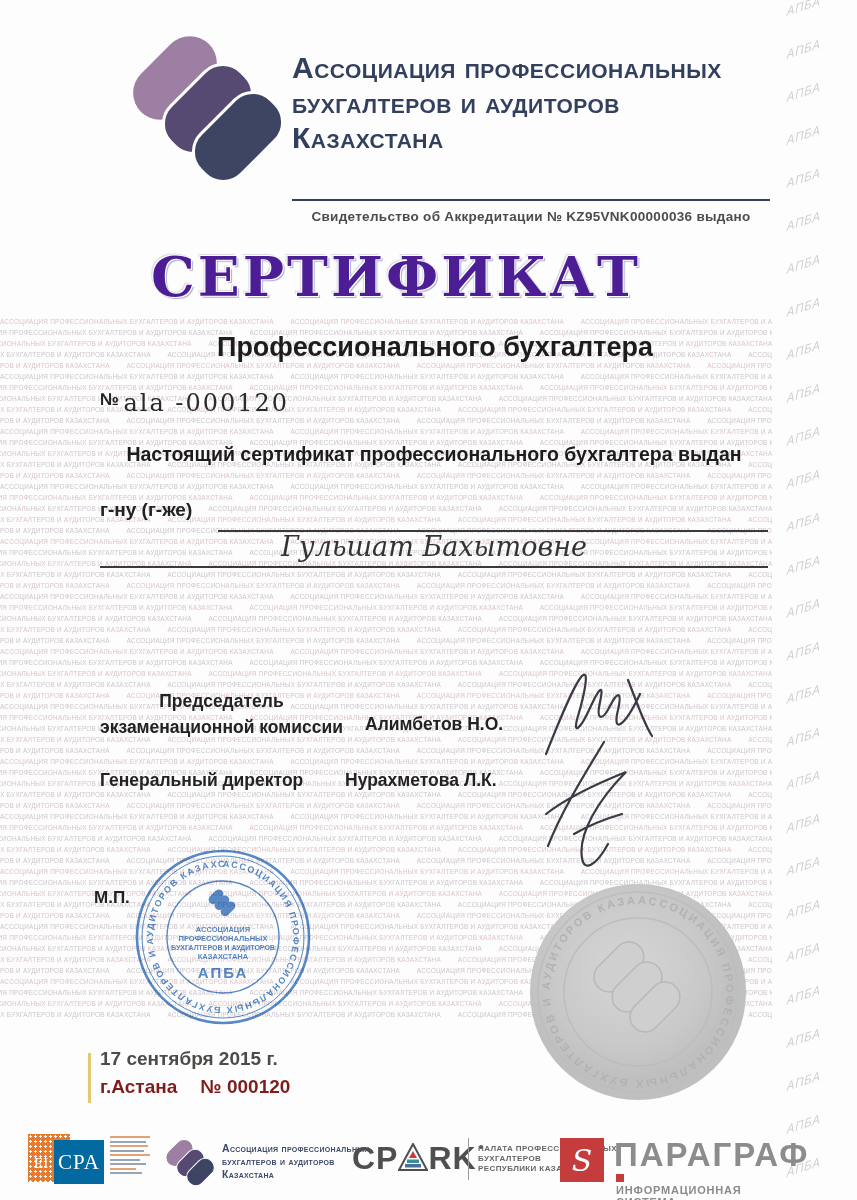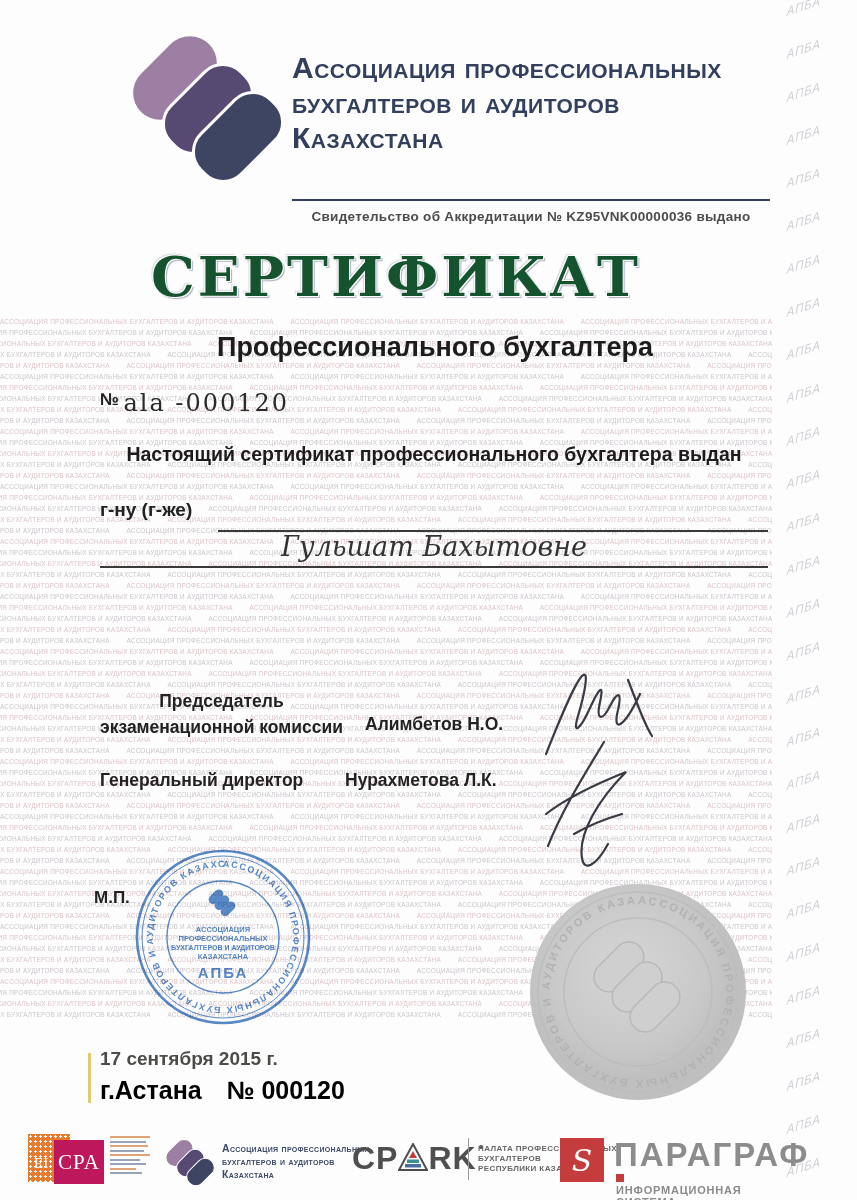--- a/index.html
+++ b/index.html
@@ -20,21 +20,21 @@
 
   .org-name{position:absolute;left:292px;top:50px;width:490px;font-variant:small-caps;
         font-weight:bold;font-size:30px;line-height:35px;color:#32405e;letter-spacing:.5px;}
   .head-rule{position:absolute;left:292px;top:199px;width:478px;height:2px;background:#32405e;}
   .accred{position:absolute;left:284px;top:208px;width:494px;text-align:center;font-weight:bold;
         font-size:13.5px;line-height:17px;color:#4c4c4c;letter-spacing:.3px;}
 
   
   .cert-title{position:absolute;left:0;top:244px;width:792px;text-align:center;
         font-family:"DejaVu Serif","Liberation Serif",serif;font-weight:bold;font-size:55px;
-        letter-spacing:3px;color:#14532d;
+        letter-spacing:3px;color:#4c1d95;
         text-shadow:1px 1px 0 #fff,-1px -1px 0 #fff,2px 2px 1px #aab0c0,-2px -2px 1px #d8dbe4;}
 
   
   .watermark{position:absolute;left:0;top:316px;width:772px;height:706px;overflow:hidden;
         pointer-events:none;}
   .wm-line{white-space:nowrap;font-size:6.4px;line-height:11px;letter-spacing:.25px;color:#dcc3c5;}
   .wm-line.alt{color:#ccc5cb;}
 
   
   .subtitle{position:absolute;left:70px;top:332px;width:730px;text-align:center;
@@ -57,29 +57,29 @@
   .role2{position:absolute;left:100px;top:770px;font-weight:bold;font-size:17.5px;}
   .sig-name2{position:absolute;left:345px;top:770px;font-weight:bold;font-size:17.5px;text-align:right;}
   .sig-svg{position:absolute;}
 
   .mp-label{position:absolute;left:94px;top:888px;font-weight:bold;font-size:17px;}
   .stamp-svg{position:absolute;left:134px;top:848px;mix-blend-mode:multiply;opacity:.92;}
   .seal-svg{position:absolute;left:526px;top:880px;}
 
   .yellow-tick{position:absolute;left:88px;top:1053px;width:3px;height:50px;background:#d8b93e;opacity:.75;}
   .issue-date{position:absolute;left:100px;top:1048px;font-weight:bold;font-size:19px;color:#4b4b48;}
-  .issue-place{position:absolute;left:100px;top:1076px;font-weight:bold;font-size:25px;color:#000000;}
+  .issue-place{position:absolute;left:100px;top:1076px;font-weight:bold;font-size:19px;color:#7f1d1d;}
   .issue-place .gap{display:inline-block;width:18px;}
 
   
   .footer{position:absolute;left:0;top:1132px;width:857px;height:68px;}
   .eicpa{position:absolute;left:28px;top:2px;width:130px;height:60px;}
   .eicpa .dots{position:absolute;left:0;top:0;width:42px;height:48px;background:#e87a2e;
         background-image:radial-gradient(#fdfdfe 1px,transparent 1.3px);background-size:5px 5px;}
-  .eicpa .navy{position:absolute;left:26px;top:6px;width:50px;height:44px;background:#be185d;
+  .eicpa .navy{position:absolute;left:26px;top:6px;width:50px;height:44px;background:#0369a1;
         display:flex;align-items:center;justify-content:center;}
   .eicpa .navy span{color:#fff;font-family:"Liberation Serif",serif;font-size:21px;letter-spacing:1px;}
   .eicpa .ei{position:absolute;left:6px;top:21px;color:#fff;font-family:"Liberation Serif",serif;font-size:15px;}
   .eicpa .cap{position:absolute;left:82px;top:2px;}
   .eicpa .cap i{display:block;height:2px;margin-bottom:2.5px;background:#9aa4b8;}
   .eicpa .cap i.o{background:#e0a478;}
   .apba-mini{position:absolute;left:168px;top:6px;width:46px;height:52px;}
   .apba-mini .petal{width:17px;height:30px;border-radius:9px;}
   .apba-mini .p1{left:3px;top:0;}
   .apba-mini .p2{left:13px;top:9px;border-width:1.5px;}

